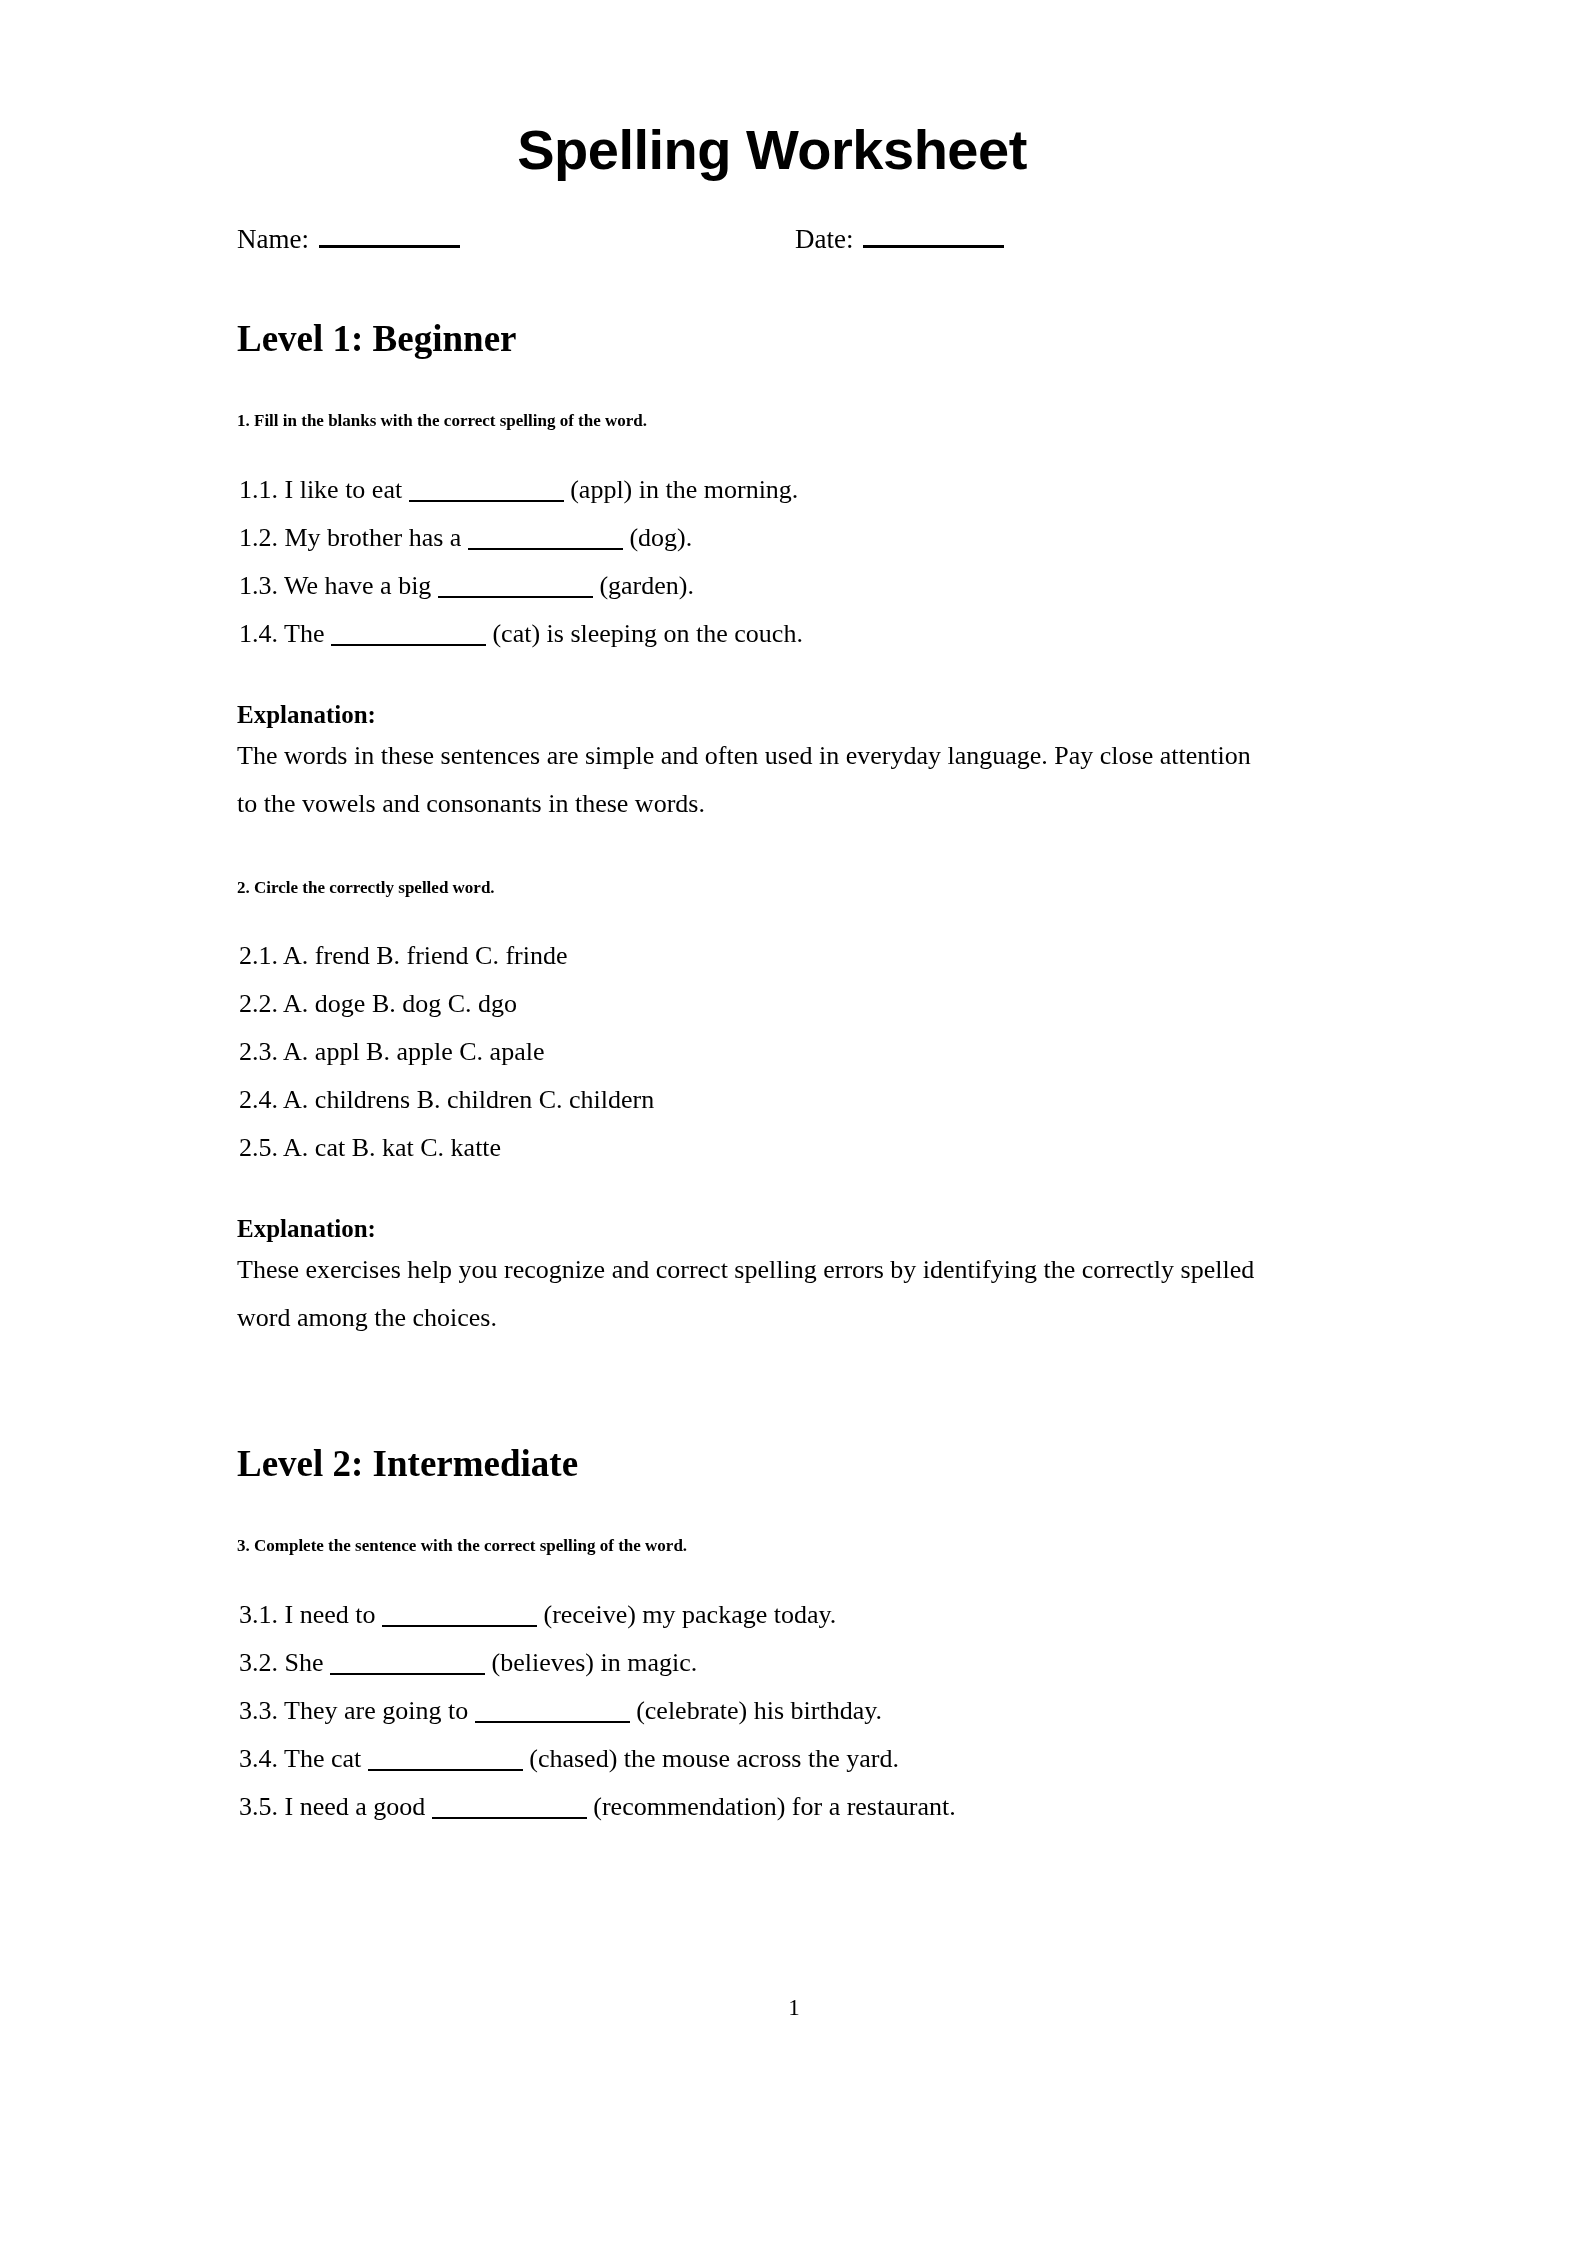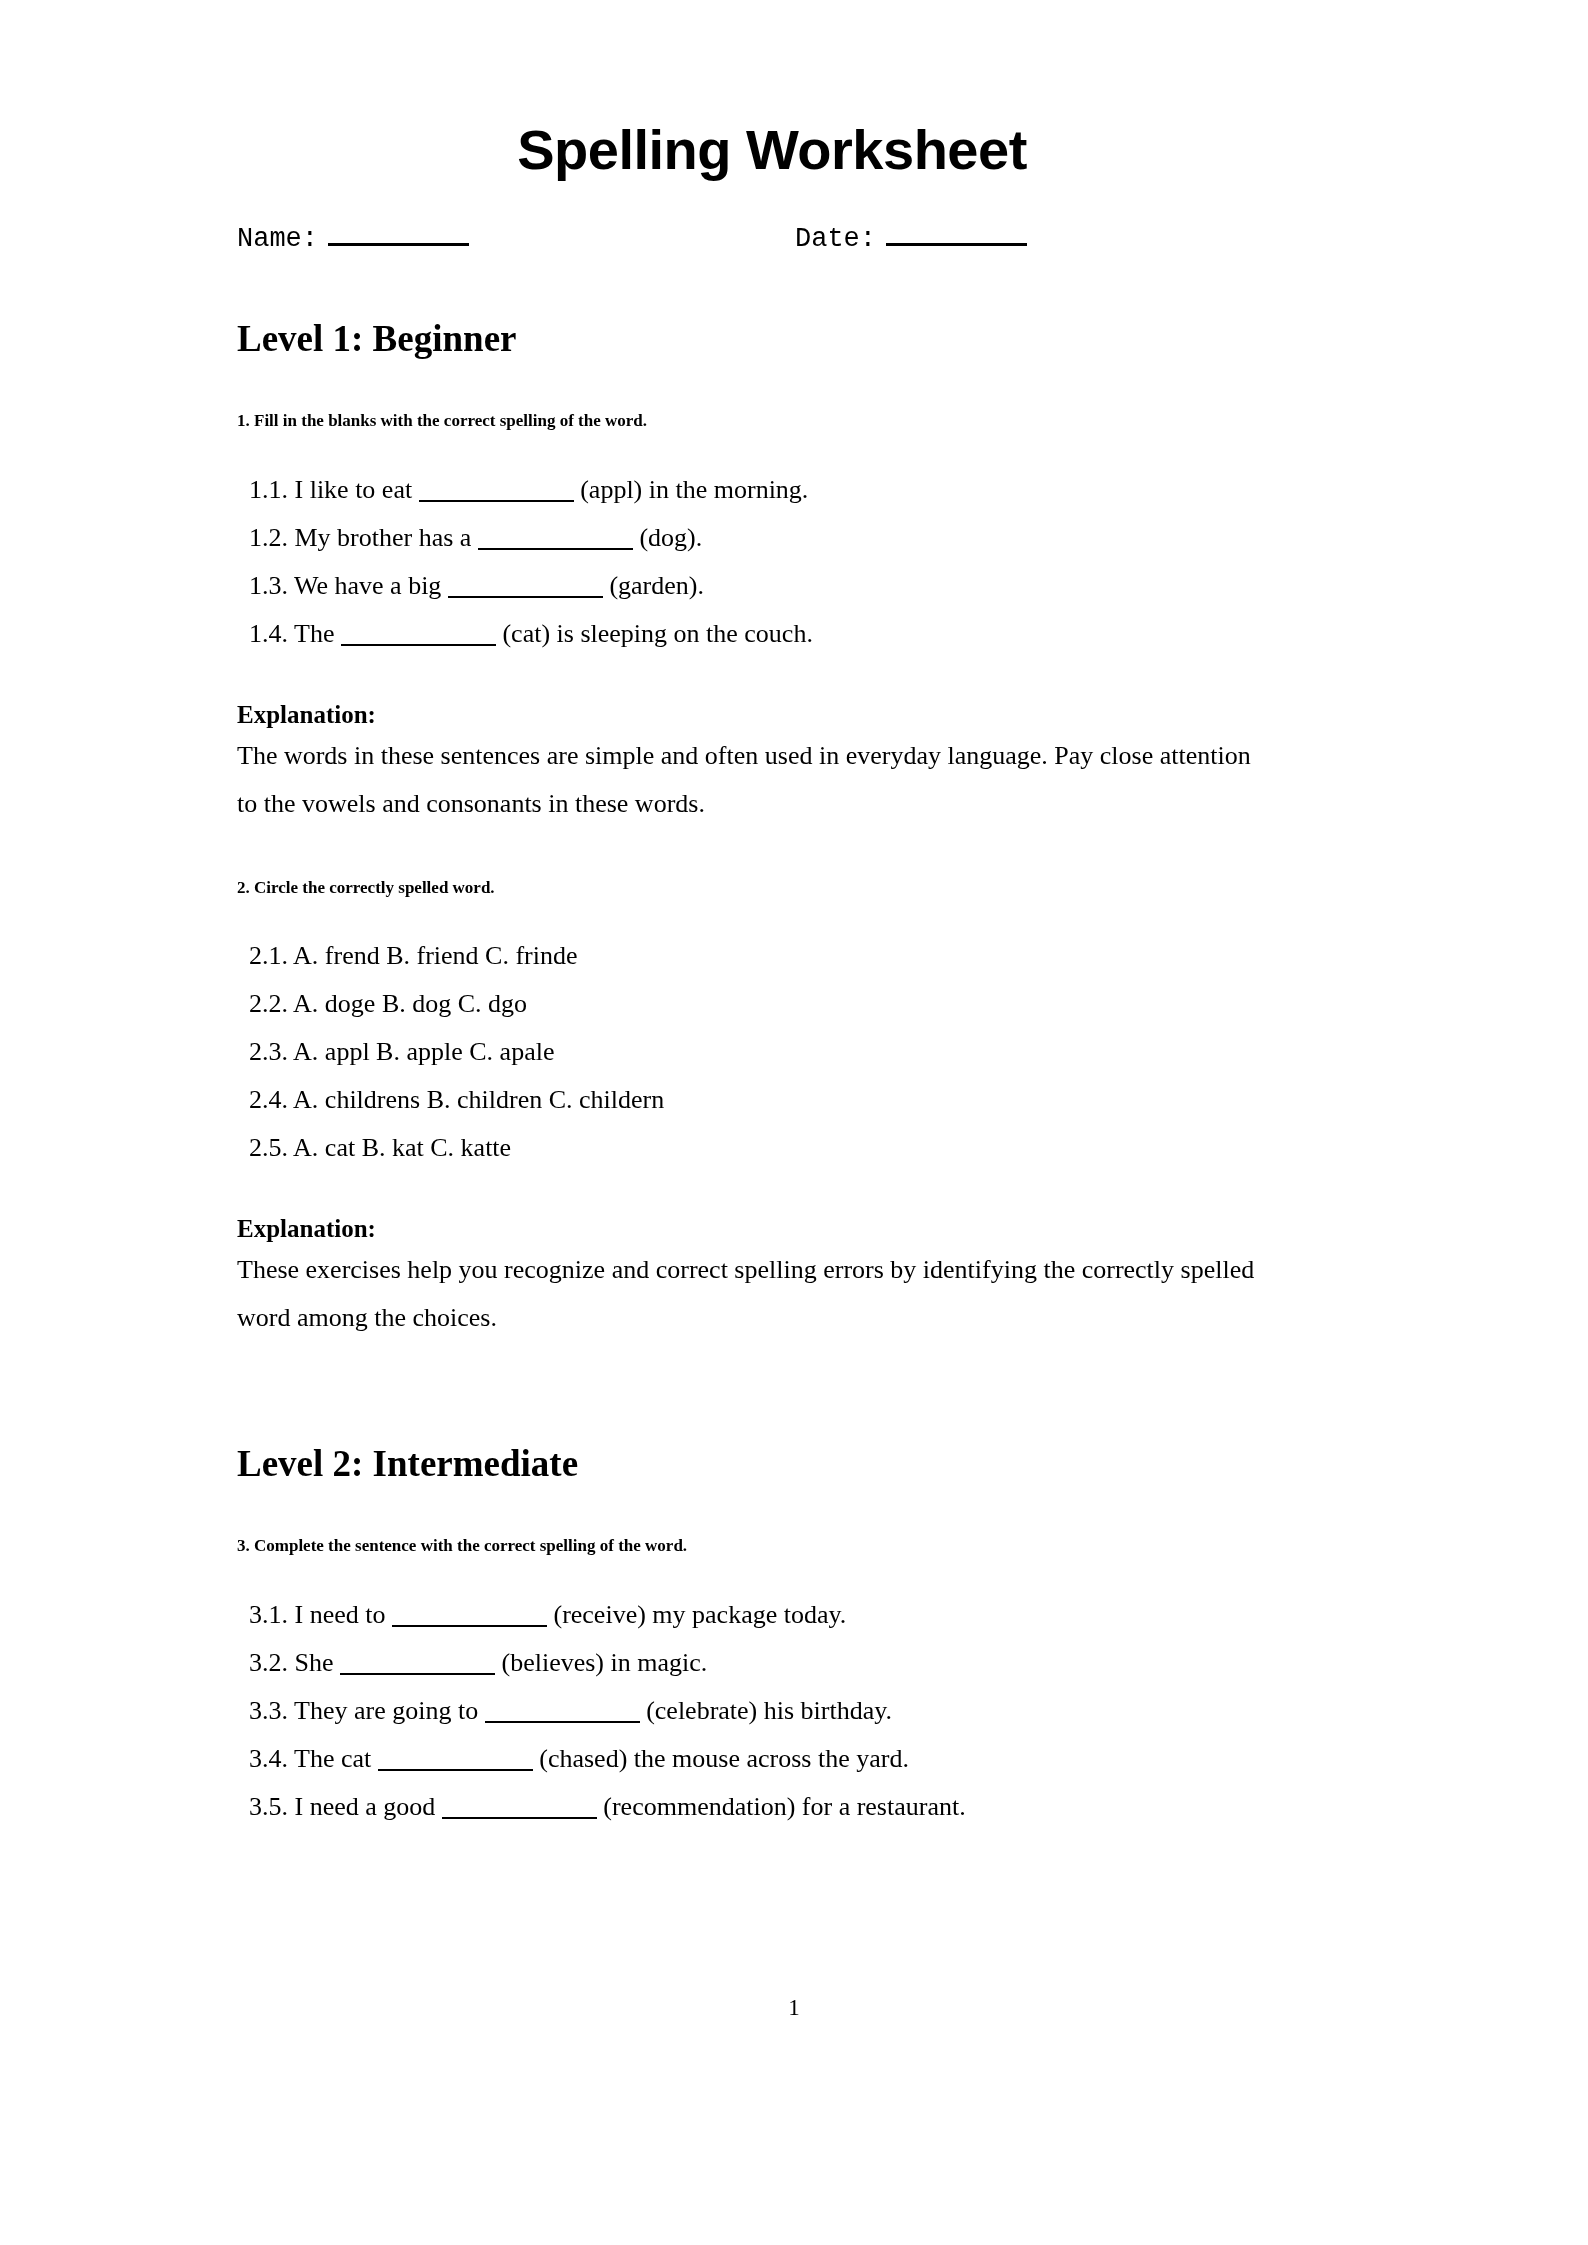--- a/index.html
+++ b/index.html
@@ -42,21 +42,21 @@
     line-height: 62px;
     text-align: center;
     letter-spacing: -0.5px;
     margin: 0;
     padding-top: 119px;
     white-space: pre;
   }
 
   
   .meta-row {
-    font-family: Liberation Mono, monospace;
+    font-family: Liberation Serif, serif;
     font-size: 27px;
     line-height: 34px;
     margin-top: 41px;
     position: relative;
     height: 34px;
   }
   .meta-field {
     position: absolute;
     top: 0;
     white-space: pre;
@@ -91,21 +91,21 @@
     font-weight: bold;
     font-size: 17px;
     line-height: 32px;
     margin: 0;
     margin-top: 44px;
     white-space: pre;
   }
 
   
   .question-list {
-    margin: 12px;
+    margin: 2px;
     padding: 0;
     list-style: none;
     margin-top: 29px;
   }
   .question-list li {
     font-size: 26px;
     line-height: 48px;
     white-space: pre;
     margin: 0;
     padding: 0;

